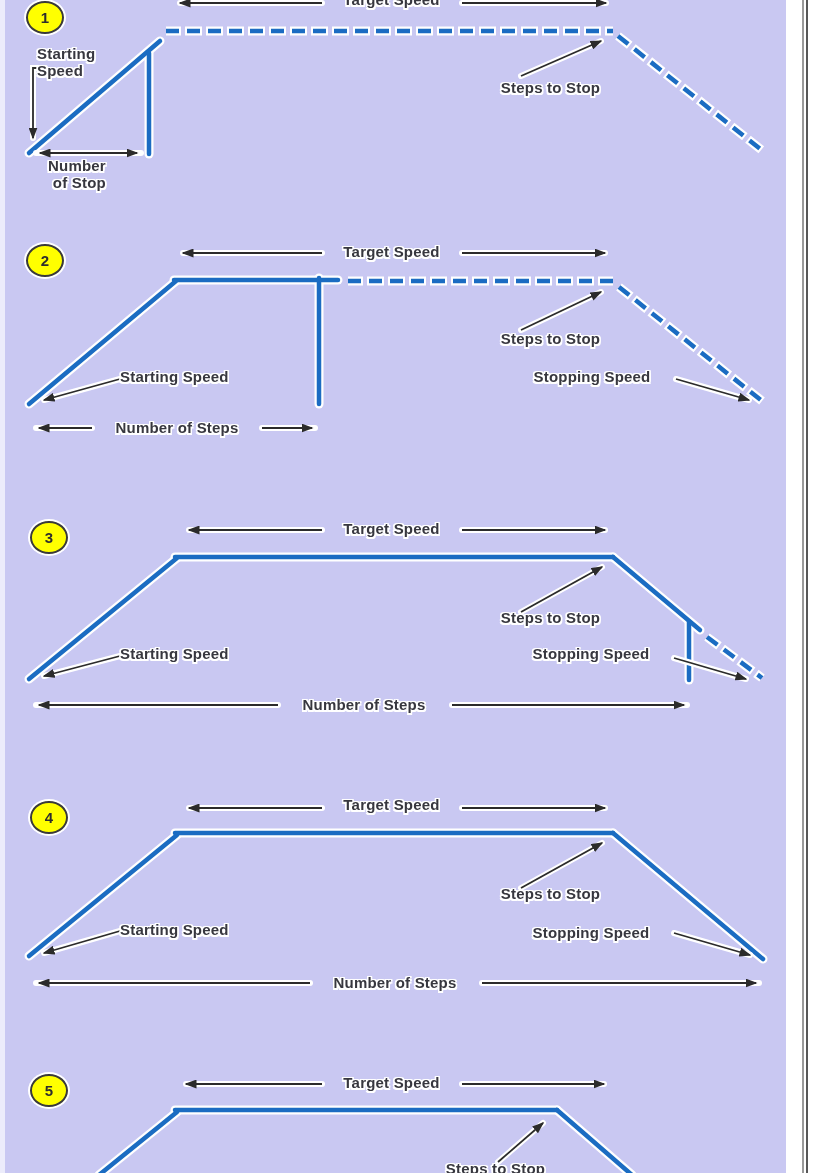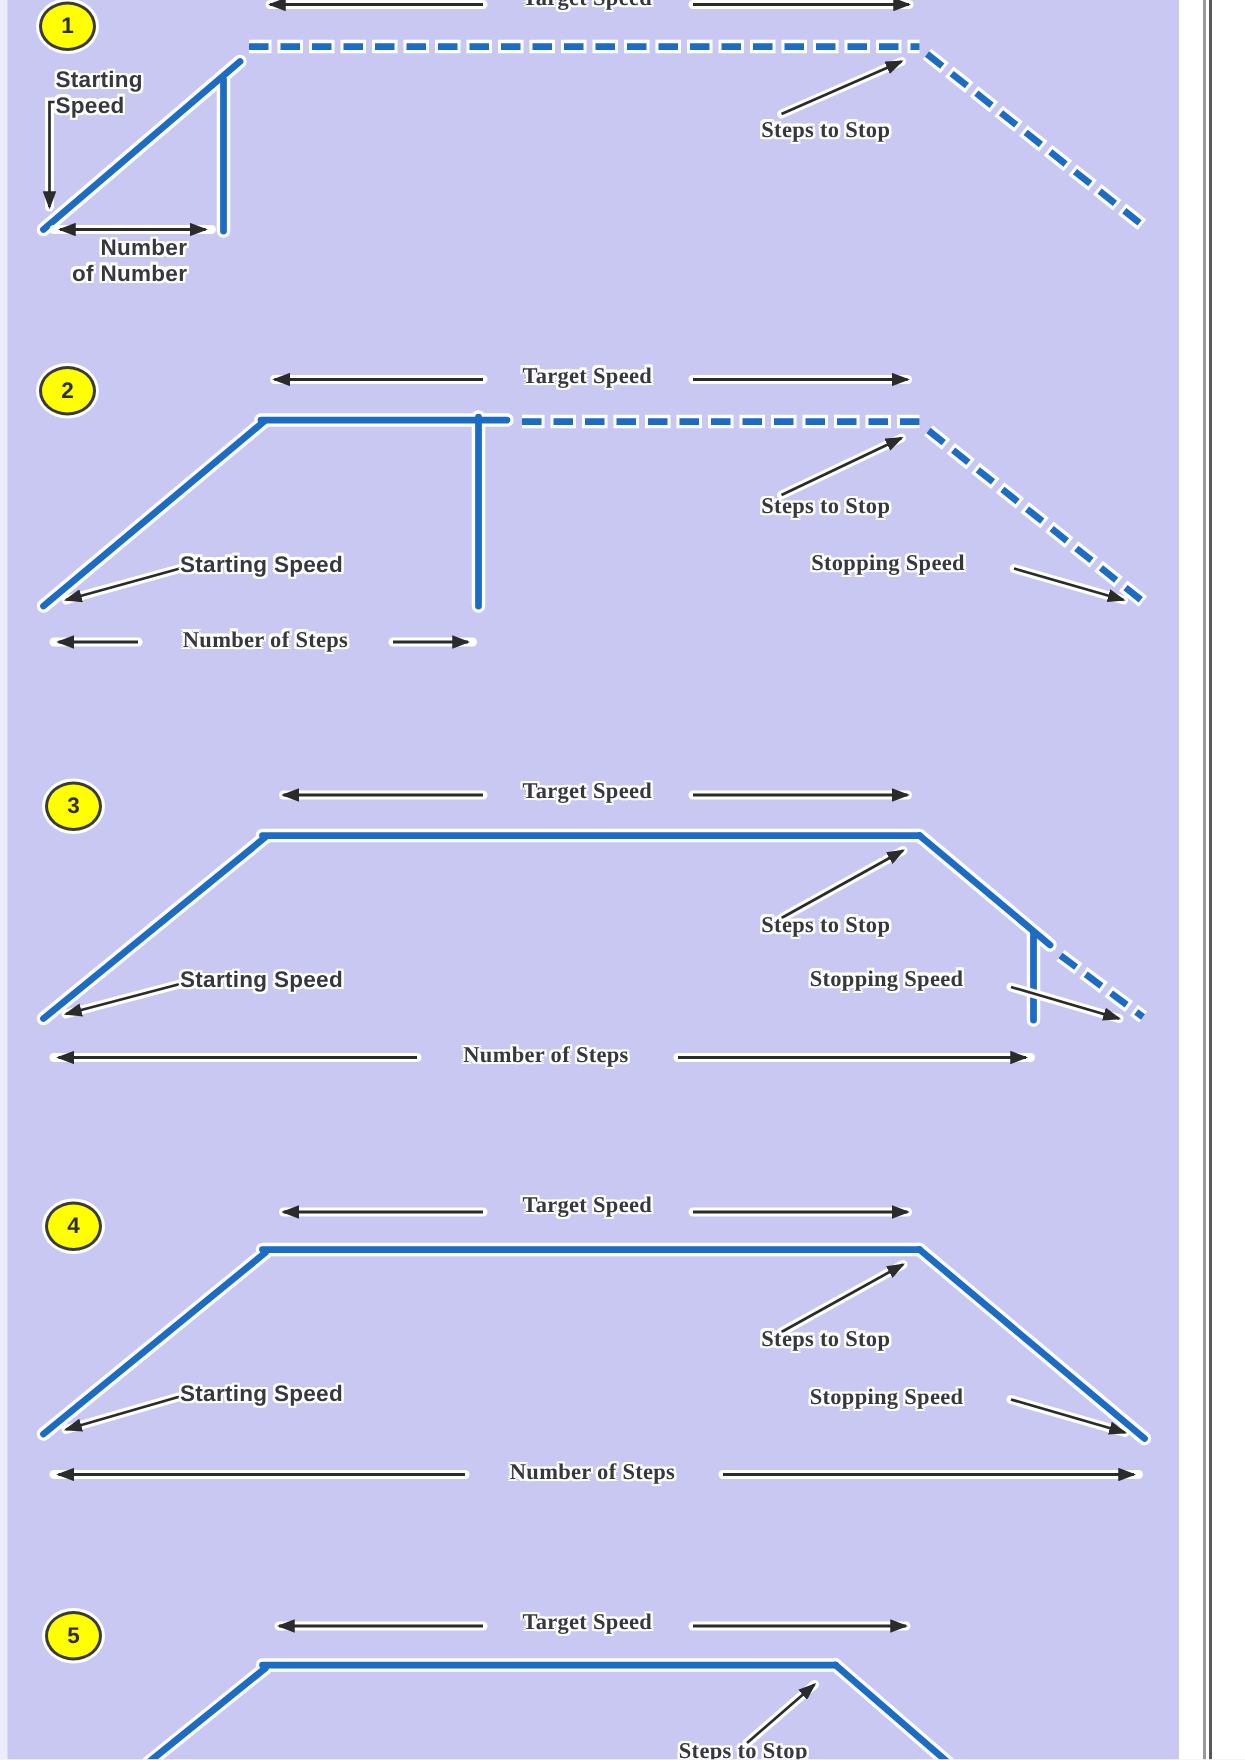--- a/index.html
+++ b/index.html
@@ -19,21 +19,21 @@
   .wcase{stroke:#ffffff;stroke-width:6;fill:none;stroke-linecap:round;}
   .arrow{stroke:#2b2b2b;stroke-width:2;fill:none;}
   .leader{stroke:#2b2b2b;stroke-width:1.8;fill:none;}
   .lbl{
     position:absolute;font-weight:bold;font-size:15px;line-height:17px;
     color:#37373f;white-space:nowrap;letter-spacing:0.2px;
     text-shadow:-1.5px -1.5px 0 #fff,1.5px -1.5px 0 #fff,-1.5px 1.5px 0 #fff,
                 1.5px 1.5px 0 #fff,-1.5px 0 0 #fff,1.5px 0 0 #fff,
                 0 -1.5px 0 #fff,0 1.5px 0 #fff;
   }
-  .ctr{text-align:center;font-family:Liberation Serif, serif;}
+  .ctr{text-align:center;}
   .badge{
     position:absolute;width:34px;height:29px;border-radius:50%;
     background:#ffff00;border:2px solid #3a3a3a;box-shadow:0 0 0 2px #ffffff;
     display:flex;align-items:center;justify-content:center;
     font-weight:bold;font-size:15px;color:#2e2e2e;
   }
   .lbl2 span{display:block;}
 </style>
 </head>
 <body>
@@ -182,21 +182,21 @@
       <span>5</span>
     </div>
 
   <div class="lbl ctr" style="left:323px;top:-9px;width:137px;">Target Speed</div>
   <div class="lbl lbl2" style="left:37px;top:45px;">
     <span>Starting</span>
     <span>Speed</span>
   </div>
   <div class="lbl lbl2" style="left:48px;top:157px;text-align:right;">
     <span>Number</span>
-    <span>of Number</span>
+    <span>of Stop</span>
   </div>
   <div class="lbl ctr" style="left:483px;top:79px;width:135px;">Steps to Stop</div>
 
   <div class="lbl ctr" style="left:323px;top:243px;width:137px;">Target Speed</div>
   <div class="lbl" style="left:120px;top:368px;">Starting Speed</div>
   <div class="lbl ctr" style="left:93px;top:419px;width:168px;">Number of Steps</div>
   <div class="lbl ctr" style="left:483px;top:330px;width:135px;">Steps to Stop</div>
   <div class="lbl ctr" style="left:512px;top:368px;width:160px;">Stopping Speed</div>
 
   <div class="lbl ctr" style="left:323px;top:520px;width:137px;">Target Speed</div>

